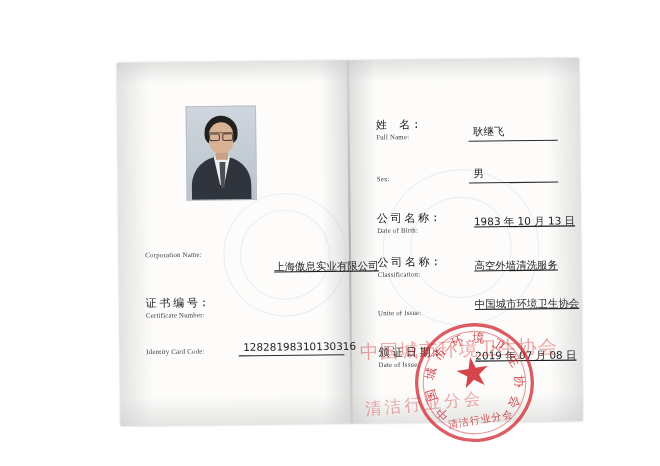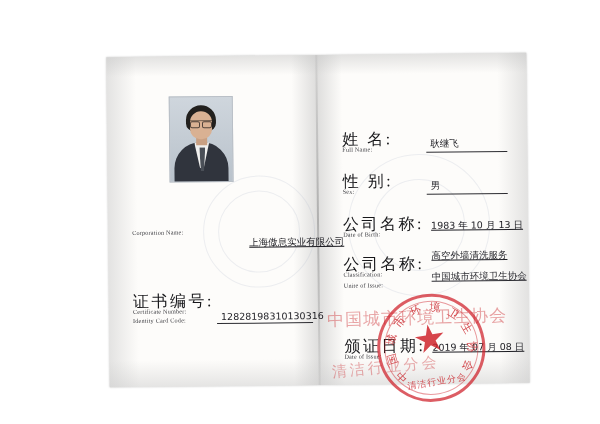--- a/index.html
+++ b/index.html
@@ -156,27 +156,26 @@
   .field {
     position: absolute;
     display: flex;
     align-items: flex-end;
   }
   .label-block {
     width: 84px;
     flex: 0 0 84px;
   }
   .label-cn {
-    font-size: 16px;
+    font-size: 10px;
     letter-spacing: 2.5px;
     color: #17171a;
     line-height: 12px;
     white-space: nowrap;
-    font-family: Liberation Serif, serif;
-    margin-top: 24px;
+    font-family: Liberation Mono, monospace;
   }
   .label-en {
     font-size: 6.2px;
     color: #3a3a3f;
     line-height: 8px;
     letter-spacing: 0.2px;
     white-space: nowrap;
     font-family: "Liberation Serif", serif;
   }
   .value-line {
@@ -350,21 +349,20 @@
           <div class="label-cn">姓 名:</div>
           <div class="label-en">Full Name:</div>
         </div>
         <div class="value-line">
           <div class="value-text">耿继飞</div>
         </div>
       </div>
 
       <div class="field" style="left:24px; top:97px; width:165px;">
         <div class="label-block">
-          <div class="label-cn">性 别:</div>
           <div class="label-en">Sex:</div>
         </div>
         <div class="value-line">
           <div class="value-text">男</div>
         </div>
       </div>
 
       <div class="field plain-row" style="left:24px; top:140px; width:180px;">
         <div class="label-block">
           <div class="label-cn">公司名称:</div>
@@ -374,21 +372,21 @@
           <div class="value-text" style="bottom:5px;">1983 年 10 月 13 日</div>
         </div>
       </div>
 
       <div class="field plain-row" style="left:24px; top:180px; width:180px;">
         <div class="label-block">
           <div class="label-cn">公司名称:</div>
           <div class="label-en">Classification:</div>
         </div>
         <div class="value-noline">
-          <div class="value-text" style="bottom:15px;">高空外墙清洗服务</div>
+          <div class="value-text" style="bottom:5px;">高空外墙清洗服务</div>
         </div>
       </div>
 
       <div class="field plain-row" style="left:24px; top:220px; width:180px;">
         <div class="label-block">
           <div class="label-en">Unite of Issue:</div>
         </div>
         <div class="value-noline">
           <div class="value-text" style="bottom:5px; color:#2a2a30;">中国城市环境卫生协会</div>
         </div>

